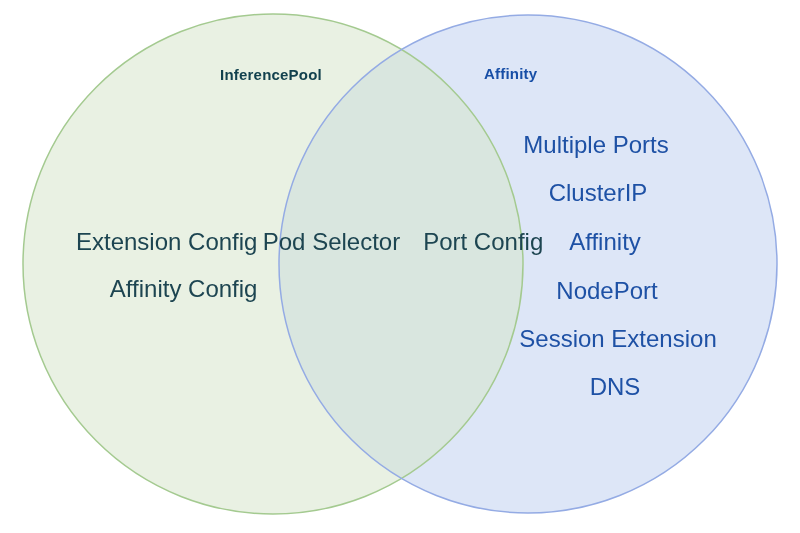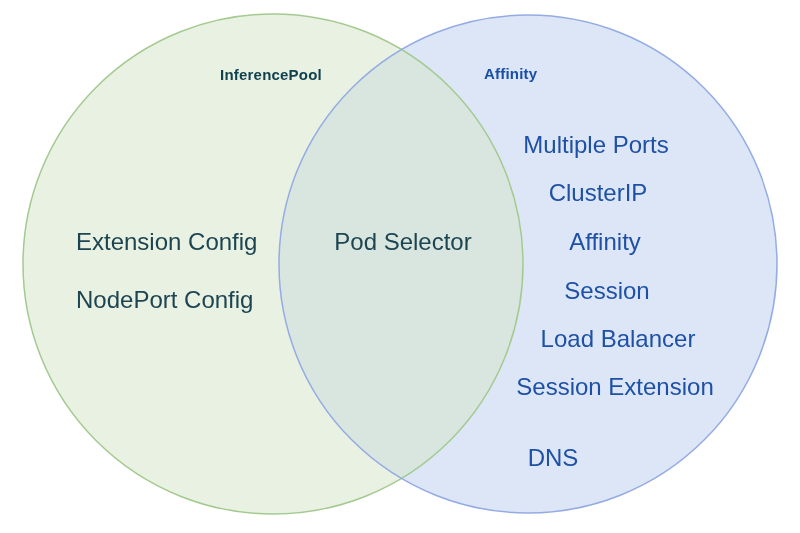--- a/index.html
+++ b/index.html
@@ -6,22 +6,23 @@
   .stage{
     position:relative;width:800px;height:533px;background:#ffffff;overflow:hidden;
     font-family:"Liberation Sans", sans-serif;
   }
   .venn-svg{position:absolute;left:0;top:0;}
   .title{position:absolute;font-weight:700;font-size:15px;letter-spacing:.2px;white-space:nowrap;}
   .title-left{left:271px;top:74px;transform:translate(-50%,-50%);color:var(--teal-title,#12414e);}
   .title-right{left:484px;top:73px;transform:translateY(-50%);color:var(--blue-title,#174ea6);}
   .item{font-size:24px;line-height:24px;white-space:nowrap;}
   .left-items{
-    position:absolute;left:76px;top:230px;display:flex;flex-direction:column;gap:34px;
+    position:absolute;left:76px;top:230px;display:flex;flex-direction:column;gap:23px;
     color:var(--teal-text,#1d4551);
+    text-align:right;
   }
   .overlap-items{
     position:absolute;left:403px;top:230px;transform:translateX(-50%);
     display:flex;flex-direction:row;align-items:center;gap:23px;
     color:var(--teal-text,#1d4551);
   }
   .right-items{position:absolute;left:0;top:0;width:800px;height:533px;color:var(--blue-text,#1e51a5);}
   .right-items .item{position:absolute;transform:translate(-50%,-50%);}
   .right-items .item:nth-child(1){left:596px;top:145px;}
   .right-items .item:nth-child(2){left:598px;top:193px;}
@@ -48,30 +49,30 @@
     <circle cx="273" cy="264" r="250" fill="none" stroke-width="1.5" stroke="#a4ca90"></circle>
     <circle cx="528" cy="264" r="249" fill="none" stroke-width="1.5" stroke="#94abe4"></circle>
   </svg>
 
   <div class="title title-left">InferencePool</div>
 
   <div class="title title-right">Affinity</div>
 
   <div class="left-items">
       <div class="item">Extension Config</div>
-      <div class="item">NodePort Config</div>
+      <div class="item">Affinity Config</div>
     </div>
 
   <div class="overlap-items">
       <div class="item">Pod Selector</div>
+      <div class="item">Port Config</div>
     </div>
 
   <div class="right-items">
       <div class="item">Multiple Ports</div>
       <div class="item">ClusterIP</div>
       <div class="item">Affinity</div>
-      <div class="item">Session</div>
-      <div class="item">Load Balancer</div>
+      <div class="item">NodePort</div>
       <div class="item">Session Extension</div>
       <div class="item">DNS</div>
     </div>
 
 </div>
 
 </body></html>

